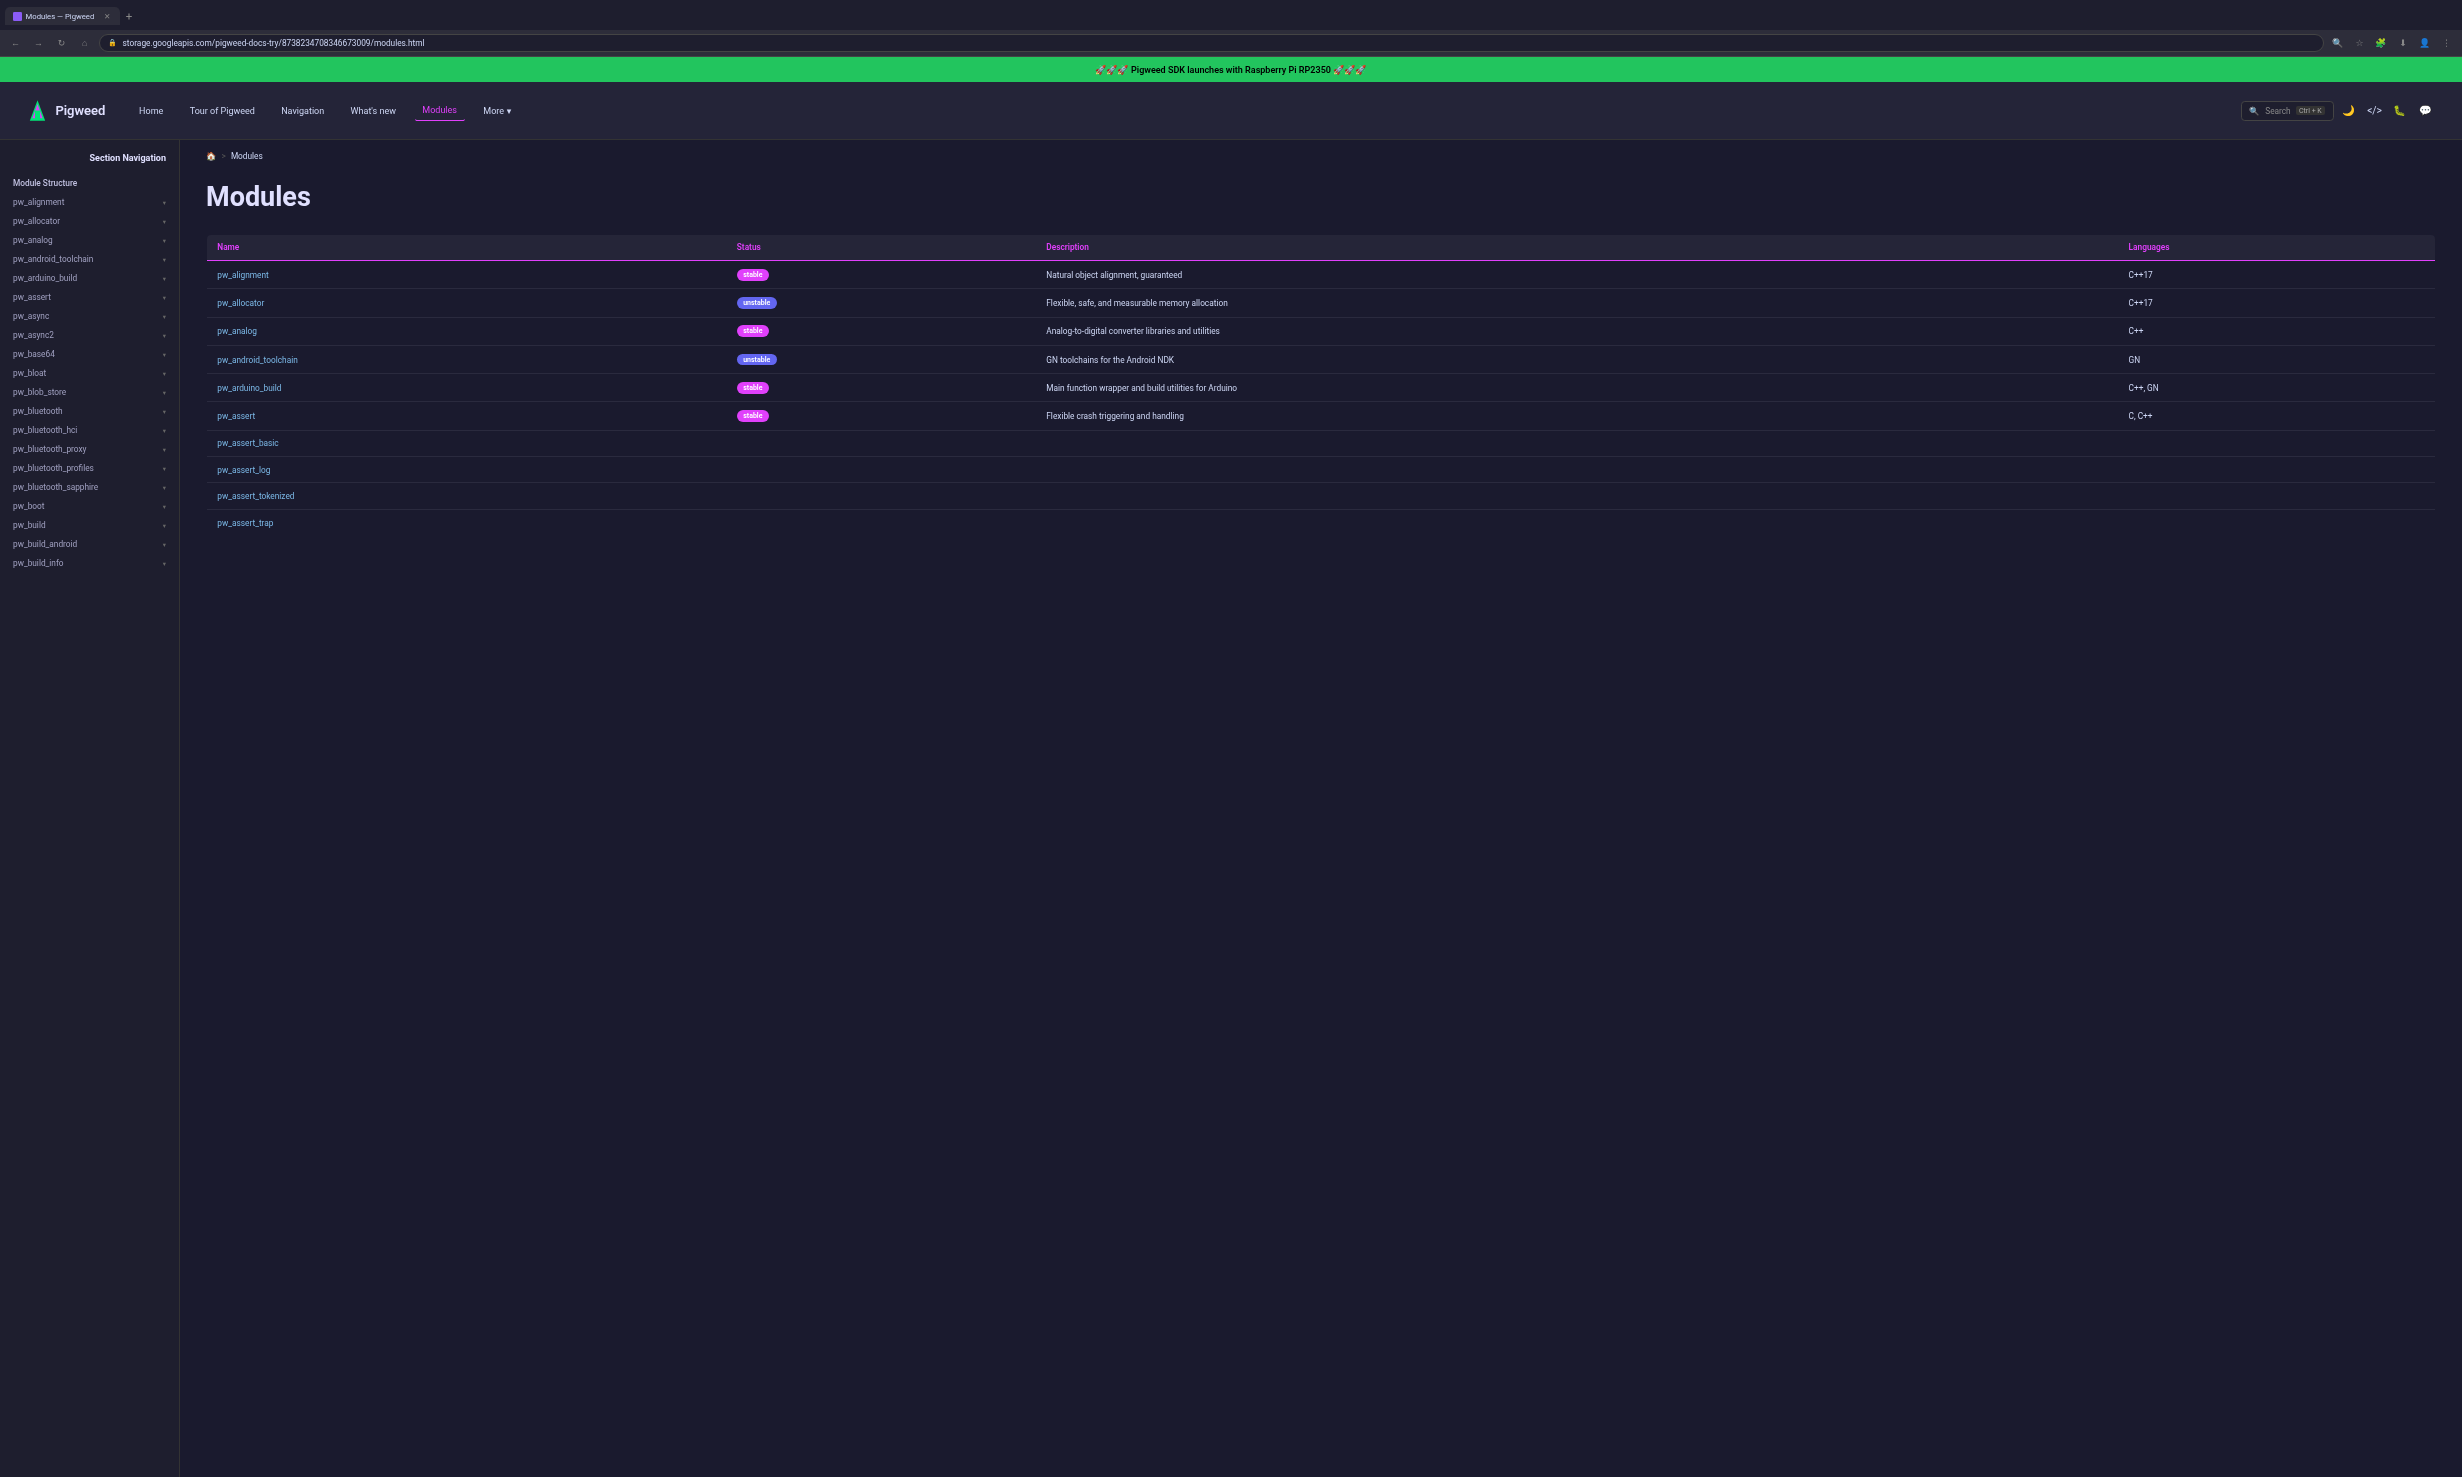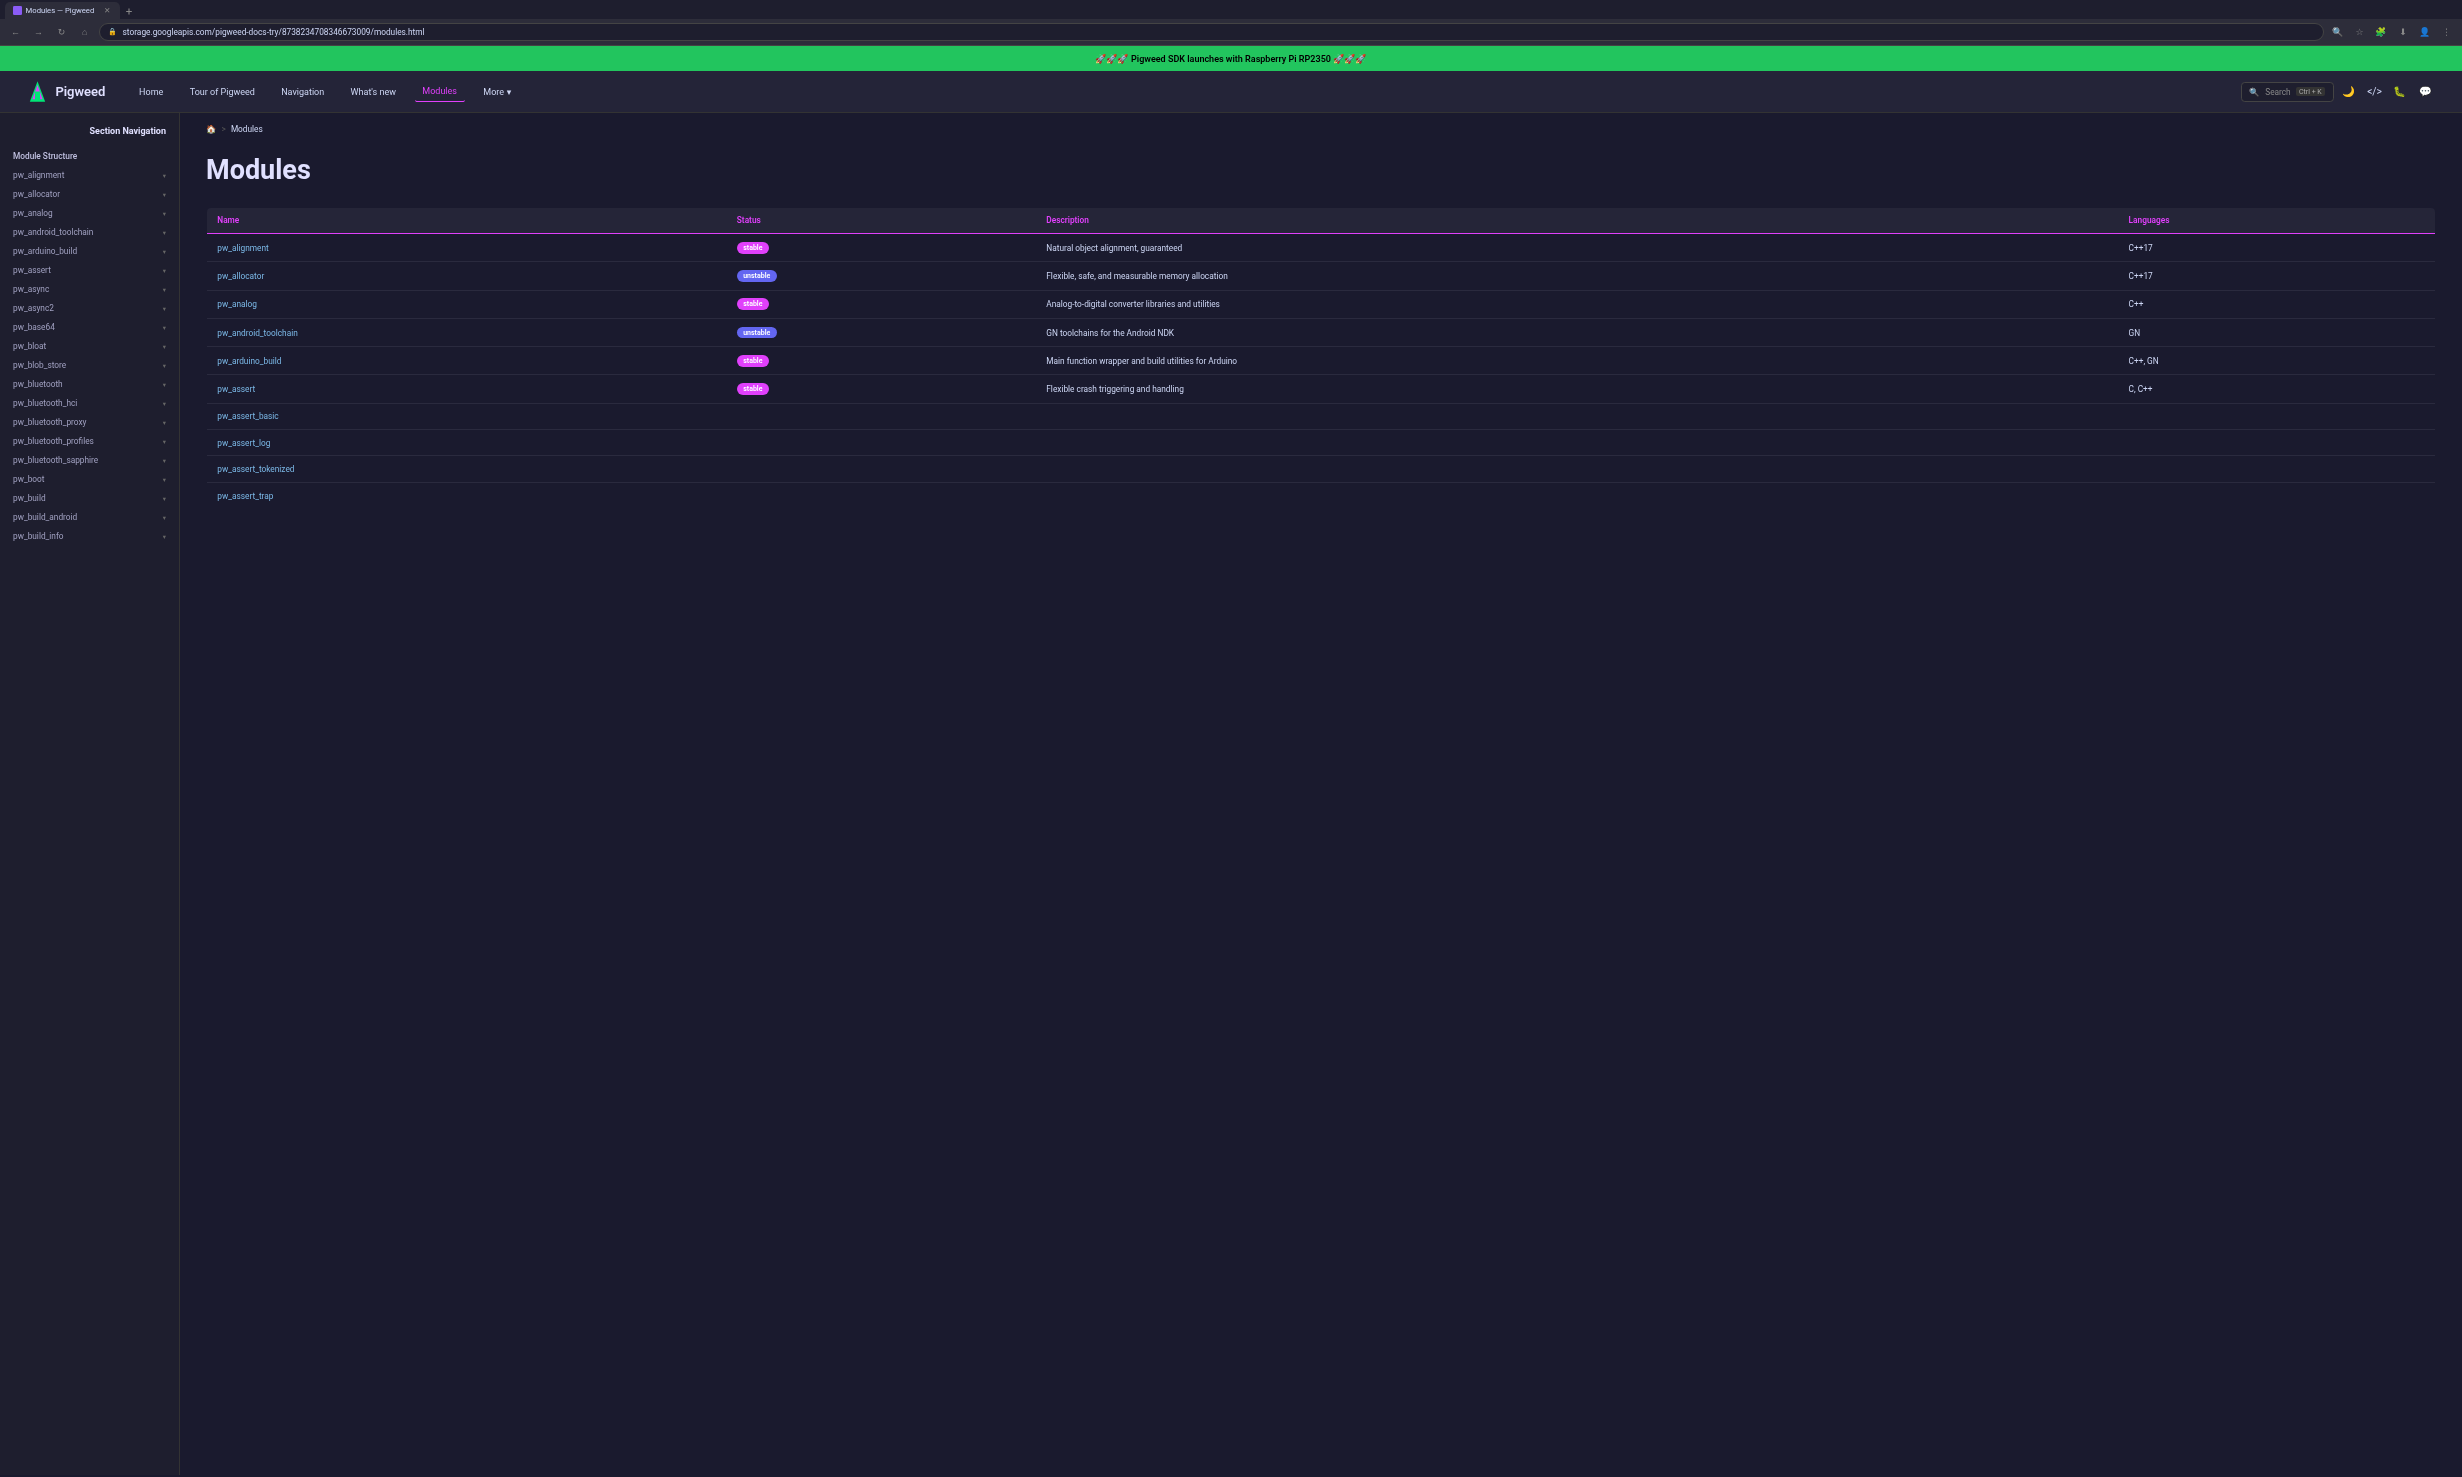--- a/index.html
+++ b/index.html
@@ -13,21 +13,21 @@
     
     .browser-chrome {
       background: #2d2d3a;
       border-bottom: 0.6px solid #444;
     }
     .browser-tabs {
       display: flex;
       align-items: center;
       background: #1e1e2e;
       padding: 2.6px 5.1px 0;
-      height: 19px;
+      height: 30px;
     }
     .browser-tab {
       display: flex;
       align-items: center;
       background: #2d2d3a;
       border-radius: 5.1px 5.1px 0 0;
       padding: 3.8px 7.7px;
       font-size: 7.7px;
       color: #cdd6f4;
       gap: 3.8px;
@@ -117,21 +117,21 @@
       font-size: 9px;
       font-weight: 600;
     }
 
     
     .site-header {
       background: #242438;
       display: flex;
       align-items: center;
       padding: 0 26px;
-      height: 42px;
+      height: 58px;
       border-bottom: 0.6px solid #333;
     }
     .site-logo {
       display: flex;
       align-items: center;
       gap: 6.4px;
       margin-right: 26px;
     }
     .logo-icon {
       width: 23px;

